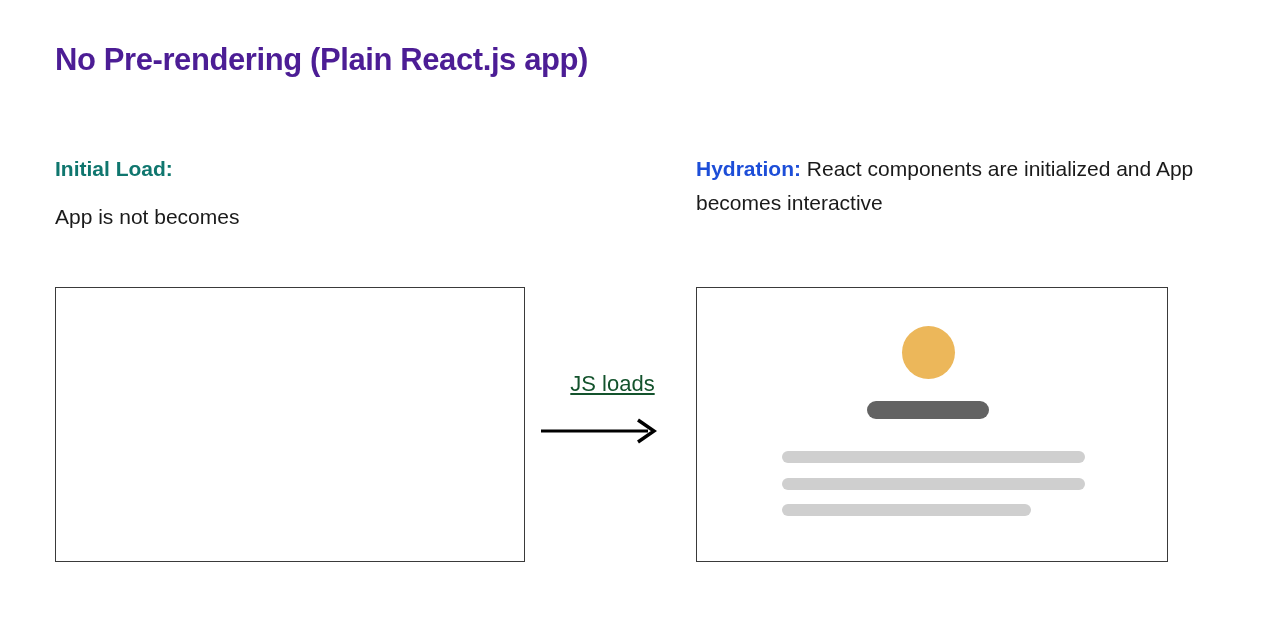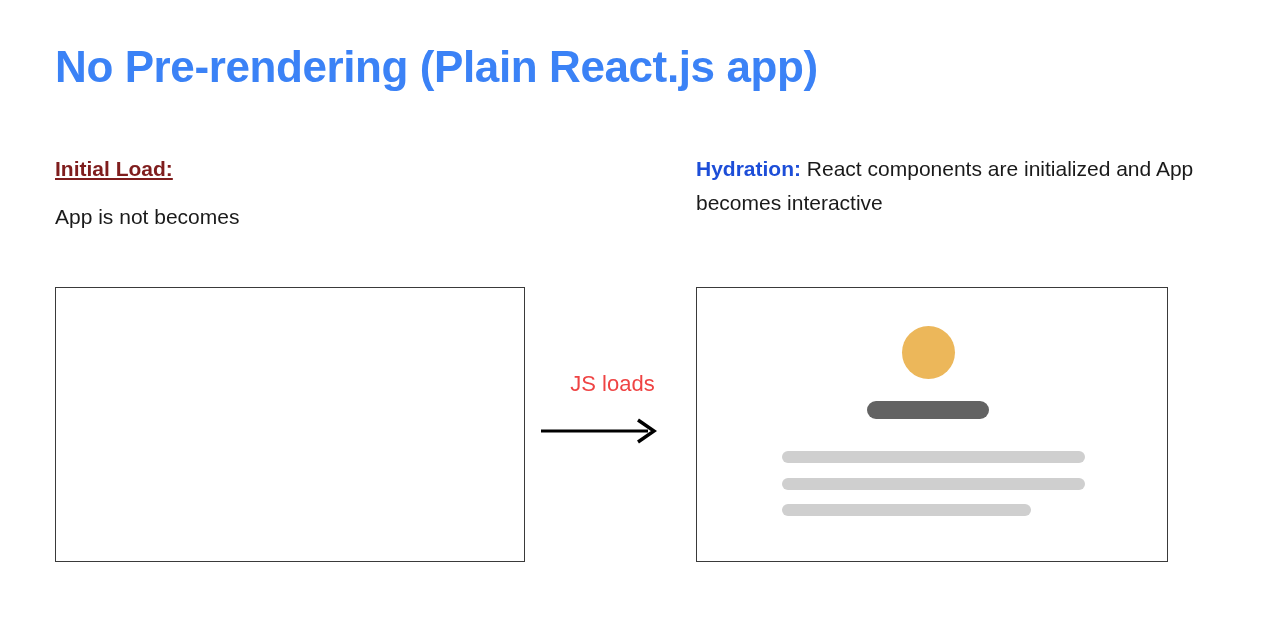--- a/index.html
+++ b/index.html
@@ -20,24 +20,24 @@
     width: 1264px;
     height: 622px;
     background: #ffffff;
   }
 
   
   #slide-title {
     position: absolute;
     left: 55px;
     top: 42px;
-    font-size: 44px;
+    font-size: 31px;
     font-weight: 700;
     letter-spacing: -0.4px;
-    color: #3b82f6;
+    color: #4c1d95;
     white-space: nowrap;
   }
 
   
   .caption-col {
     position: absolute;
     top: 152px;
     font-size: 21px;
     line-height: 34px;
     color: #121212;
@@ -45,22 +45,21 @@
   #caption-left {
     left: 55px;
     width: 470px;
   }
   #caption-right {
     left: 696px;
     width: 530px;
   }
   .caption-heading {
     font-weight: 700;
-    color: #7f1d1d;
-    text-decoration: underline;
+    color: #0f766e;
   }
   .caption-line {
     display: block;
   }
   .caption-inline-heading {
     font-weight: 700;
     color: #1d4ed8;
   }
   .caption-body {
     font-weight: 400;
@@ -134,22 +133,23 @@
   #transition-group {
     position: absolute;
     left: 540px;
     top: 370px;
     width: 145px;
     text-align: center;
   }
   #transition-label {
     font-size: 22px;
     line-height: 28px;
-    color: #ef4444;
+    color: #14532d;
     white-space: nowrap;
+    text-decoration: underline;
   }
   #transition-arrow {
     margin-top: 20px;
     display: block;
   }
 </style>
 </head>
 <body>
 
 <div id="slide">

